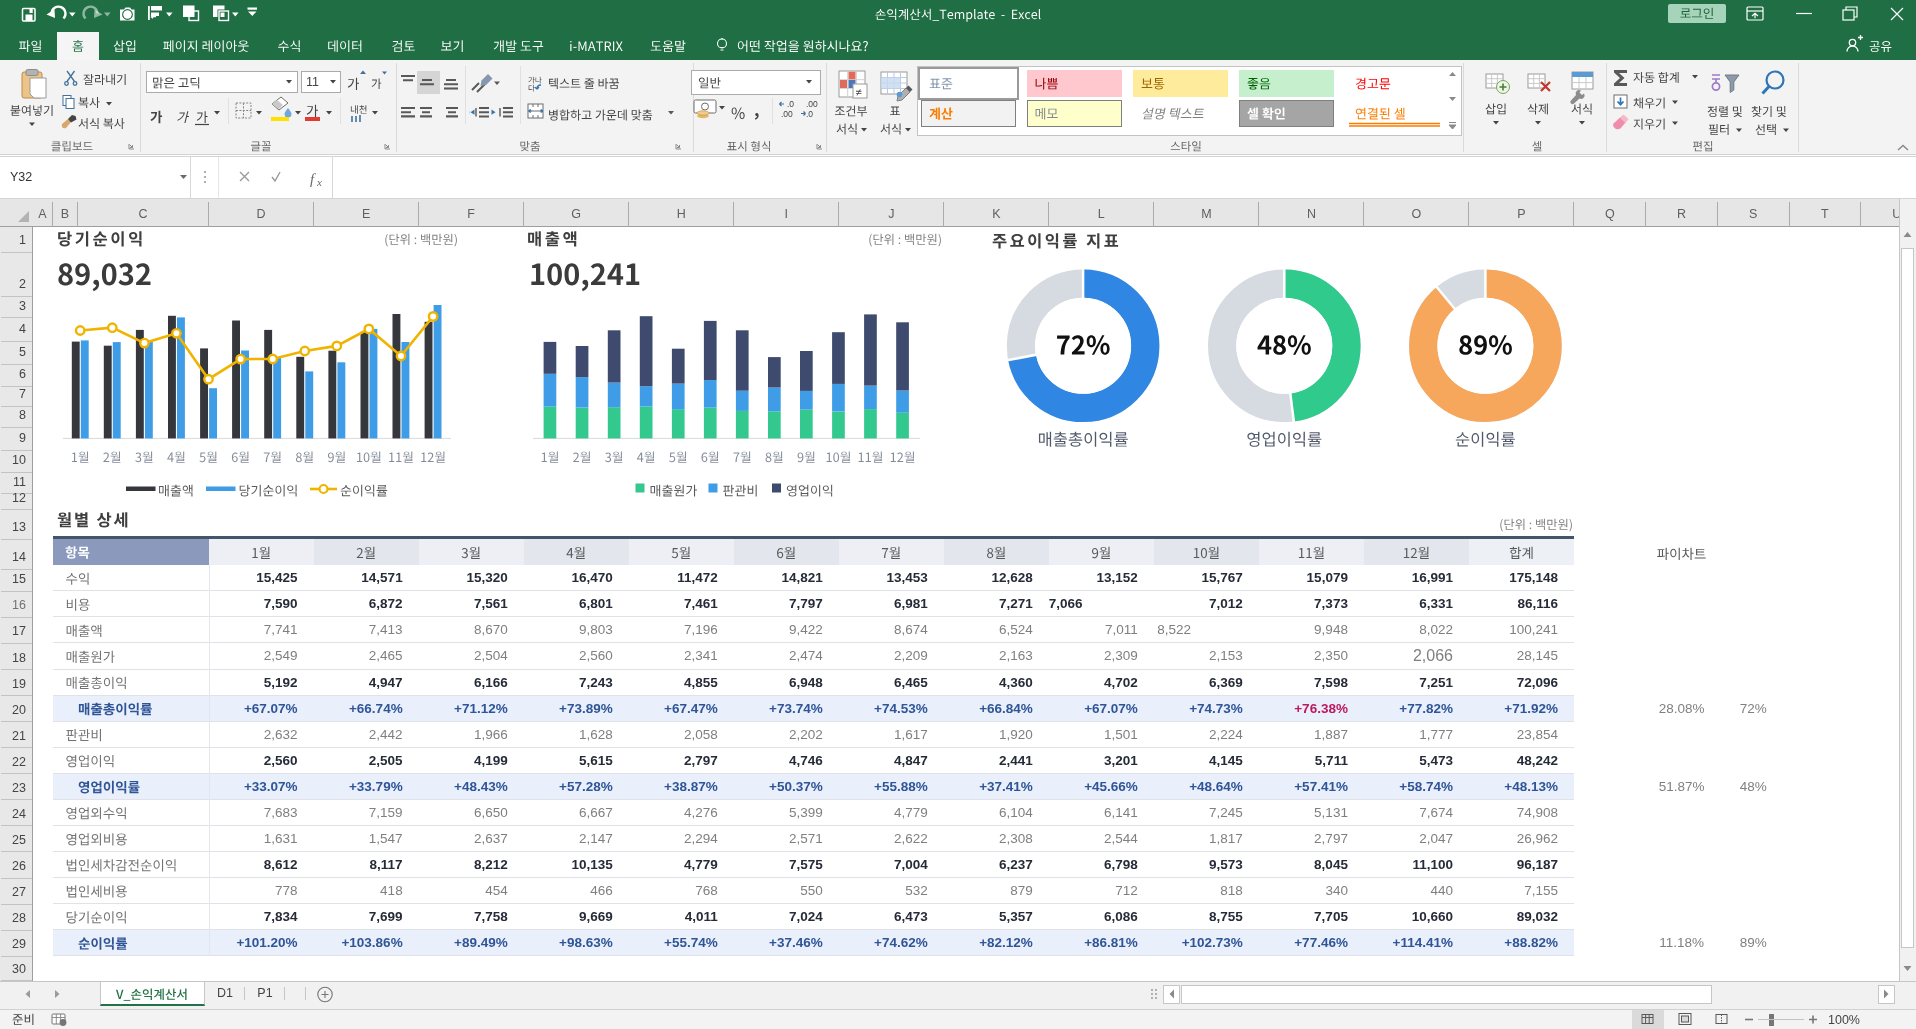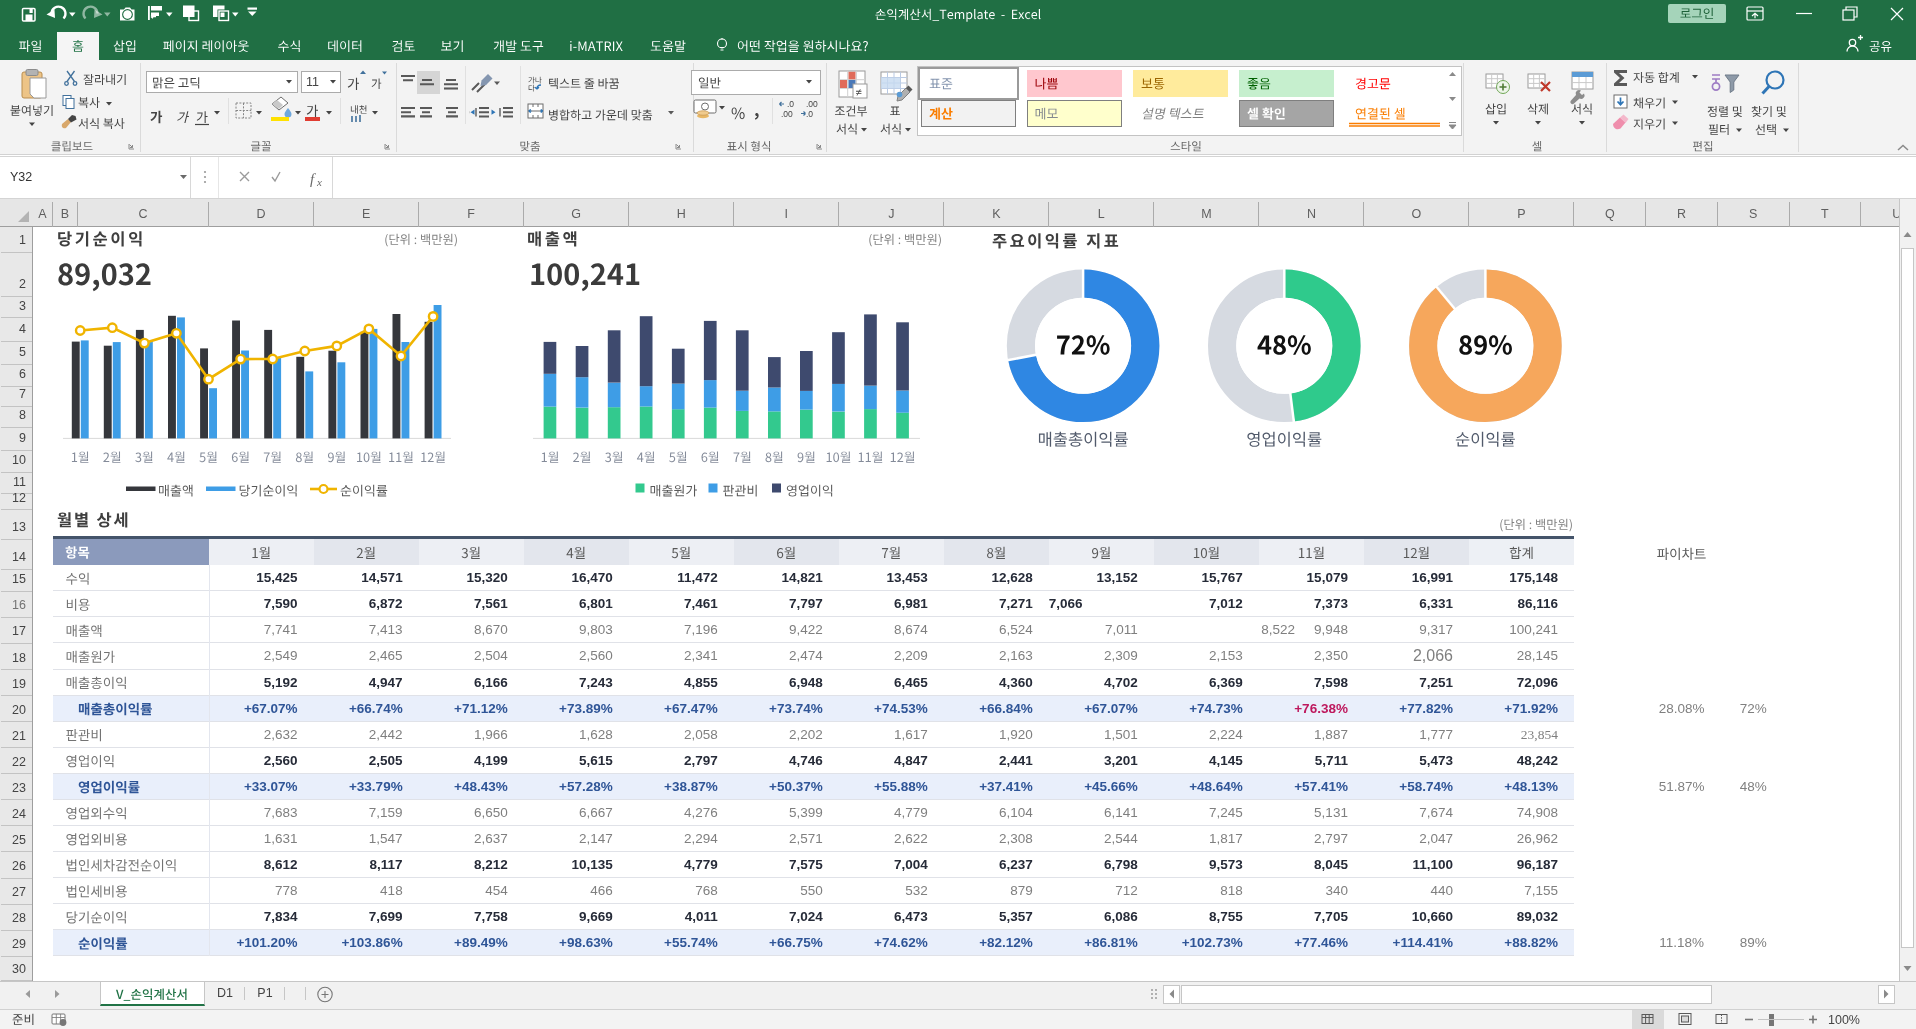--- a/index.html
+++ b/index.html
@@ -213,23 +213,23 @@
 <div style="position:absolute;left:52.5px;top:642.4799999999998px;width:1521.5px;height:1px;background:#e0e2e8;"></div>
 <div style="position:absolute;left:208.6px;top:617.4199999999998px;width:89.03px;height:26.059999999999945px;line-height:26.059999999999945px;font-size:13.5px;text-align:right;color:#7f7f7f;">7,741</div>
 <div style="position:absolute;left:313.63px;top:617.4199999999998px;width:89.02999999999997px;height:26.059999999999945px;line-height:26.059999999999945px;font-size:13.5px;text-align:right;color:#7f7f7f;">7,413</div>
 <div style="position:absolute;left:418.65999999999997px;top:617.4199999999998px;width:89.02999999999997px;height:26.059999999999945px;line-height:26.059999999999945px;font-size:13.5px;text-align:right;color:#7f7f7f;">8,670</div>
 <div style="position:absolute;left:523.6899999999999px;top:617.4199999999998px;width:89.02999999999997px;height:26.059999999999945px;line-height:26.059999999999945px;font-size:13.5px;text-align:right;color:#7f7f7f;">9,803</div>
 <div style="position:absolute;left:628.7199999999999px;top:617.4199999999998px;width:89.02999999999997px;height:26.059999999999945px;line-height:26.059999999999945px;font-size:13.5px;text-align:right;color:#7f7f7f;">7,196</div>
 <div style="position:absolute;left:733.7499999999999px;top:617.4199999999998px;width:89.02999999999997px;height:26.059999999999945px;line-height:26.059999999999945px;font-size:13.5px;text-align:right;color:#7f7f7f;">9,422</div>
 <div style="position:absolute;left:838.7799999999999px;top:617.4199999999998px;width:89.02999999999997px;height:26.059999999999945px;line-height:26.059999999999945px;font-size:13.5px;text-align:right;color:#7f7f7f;">8,674</div>
 <div style="position:absolute;left:943.8099999999998px;top:617.4199999999998px;width:89.03000000000009px;height:26.059999999999945px;line-height:26.059999999999945px;font-size:13.5px;text-align:right;color:#7f7f7f;">6,524</div>
 <div style="position:absolute;left:1048.84px;top:617.4199999999998px;width:89.02999999999997px;height:26.059999999999945px;line-height:26.059999999999945px;font-size:13.5px;text-align:right;color:#7f7f7f;">7,011</div>
-<div style="position:absolute;left:1206px;top:617.4199999999998px;width:89.02999999999997px;height:26.059999999999945px;line-height:26.059999999999945px;font-size:13.5px;text-align:right;color:#7f7f7f;">8,522</div>
+<div style="position:absolute;left:1102px;top:617.4199999999998px;width:89.02999999999997px;height:26.059999999999945px;line-height:26.059999999999945px;font-size:13.5px;text-align:right;color:#7f7f7f;">8,522</div>
 <div style="position:absolute;left:1258.8999999999999px;top:617.4199999999998px;width:89.02999999999997px;height:26.059999999999945px;line-height:26.059999999999945px;font-size:13.5px;text-align:right;color:#7f7f7f;">9,948</div>
-<div style="position:absolute;left:1363.9299999999998px;top:617.4199999999998px;width:89.02999999999997px;height:26.059999999999945px;line-height:26.059999999999945px;font-size:13.5px;text-align:right;color:#7f7f7f;">9,317</div>
+<div style="position:absolute;left:1363.9299999999998px;top:617.4199999999998px;width:89.02999999999997px;height:26.059999999999945px;line-height:26.059999999999945px;font-size:13.5px;text-align:right;color:#7f7f7f;">8,022</div>
 <div style="position:absolute;left:1468.9599999999998px;top:617.4199999999998px;width:89.04000000000019px;height:26.059999999999945px;line-height:26.059999999999945px;font-size:13.5px;text-align:right;color:#7f7f7f;">100,241</div>
 <div style="position:absolute;left:52.5px;top:668.5399999999997px;width:1521.5px;height:1px;background:#e0e2e8;"></div>
 <div style="position:absolute;left:208.6px;top:643.4799999999998px;width:89.03px;height:26.059999999999945px;line-height:26.059999999999945px;font-size:13.5px;text-align:right;color:#7f7f7f;padding-left:16px;">2,549</div>
 <div style="position:absolute;left:313.63px;top:643.4799999999998px;width:89.02999999999997px;height:26.059999999999945px;line-height:26.059999999999945px;font-size:13.5px;text-align:right;color:#7f7f7f;">2,465</div>
 <div style="position:absolute;left:418.65999999999997px;top:643.4799999999998px;width:89.02999999999997px;height:26.059999999999945px;line-height:26.059999999999945px;font-size:13.5px;text-align:right;color:#7f7f7f;">2,504</div>
 <div style="position:absolute;left:523.6899999999999px;top:643.4799999999998px;width:89.02999999999997px;height:26.059999999999945px;line-height:26.059999999999945px;font-size:13.5px;text-align:right;color:#7f7f7f;">2,560</div>
 <div style="position:absolute;left:628.7199999999999px;top:643.4799999999998px;width:89.02999999999997px;height:26.059999999999945px;line-height:26.059999999999945px;font-size:13.5px;text-align:right;color:#7f7f7f;">2,341</div>
 <div style="position:absolute;left:733.7499999999999px;top:643.4799999999998px;width:89.02999999999997px;height:26.059999999999945px;line-height:26.059999999999945px;font-size:13.5px;text-align:right;color:#7f7f7f;">2,474</div>
 <div style="position:absolute;left:838.7799999999999px;top:643.4799999999998px;width:89.02999999999997px;height:26.059999999999945px;line-height:26.059999999999945px;font-size:13.5px;text-align:right;color:#7f7f7f;">2,209</div>
 <div style="position:absolute;left:943.8099999999998px;top:643.4799999999998px;width:89.03000000000009px;height:26.059999999999945px;line-height:26.059999999999945px;font-size:13.5px;text-align:right;color:#7f7f7f;">2,163</div>
@@ -273,21 +273,21 @@
 <div style="position:absolute;left:418.65999999999997px;top:721.6599999999996px;width:89.02999999999997px;height:26.059999999999945px;line-height:26.059999999999945px;font-size:13.5px;text-align:right;color:#7f7f7f;">1,966</div>
 <div style="position:absolute;left:523.6899999999999px;top:721.6599999999996px;width:89.02999999999997px;height:26.059999999999945px;line-height:26.059999999999945px;font-size:13.5px;text-align:right;color:#7f7f7f;">1,628</div>
 <div style="position:absolute;left:628.7199999999999px;top:721.6599999999996px;width:89.02999999999997px;height:26.059999999999945px;line-height:26.059999999999945px;font-size:13.5px;text-align:right;color:#7f7f7f;">2,058</div>
 <div style="position:absolute;left:733.7499999999999px;top:721.6599999999996px;width:89.02999999999997px;height:26.059999999999945px;line-height:26.059999999999945px;font-size:13.5px;text-align:right;color:#7f7f7f;">2,202</div>
 <div style="position:absolute;left:838.7799999999999px;top:721.6599999999996px;width:89.02999999999997px;height:26.059999999999945px;line-height:26.059999999999945px;font-size:13.5px;text-align:right;color:#7f7f7f;">1,617</div>
 <div style="position:absolute;left:943.8099999999998px;top:721.6599999999996px;width:89.03000000000009px;height:26.059999999999945px;line-height:26.059999999999945px;font-size:13.5px;text-align:right;color:#7f7f7f;">1,920</div>
 <div style="position:absolute;left:1048.84px;top:721.6599999999996px;width:89.02999999999997px;height:26.059999999999945px;line-height:26.059999999999945px;font-size:13.5px;text-align:right;color:#7f7f7f;">1,501</div>
 <div style="position:absolute;left:1153.87px;top:721.6599999999996px;width:89.02999999999997px;height:26.059999999999945px;line-height:26.059999999999945px;font-size:13.5px;text-align:right;color:#7f7f7f;">2,224</div>
 <div style="position:absolute;left:1258.8999999999999px;top:721.6599999999996px;width:89.02999999999997px;height:26.059999999999945px;line-height:26.059999999999945px;font-size:13.5px;text-align:right;color:#7f7f7f;">1,887</div>
 <div style="position:absolute;left:1363.9299999999998px;top:721.6599999999996px;width:89.02999999999997px;height:26.059999999999945px;line-height:26.059999999999945px;font-size:13.5px;text-align:right;color:#7f7f7f;">1,777</div>
-<div style="position:absolute;left:1468.9599999999998px;top:721.6599999999996px;width:89.04000000000019px;height:26.059999999999945px;line-height:26.059999999999945px;font-size:13.5px;text-align:right;color:#7f7f7f;font-family:Liberation Serif, serif;">23,854</div>
+<div style="position:absolute;left:1468.9599999999998px;top:721.6599999999996px;width:89.04000000000019px;height:26.059999999999945px;line-height:26.059999999999945px;font-size:13.5px;text-align:right;color:#7f7f7f;">23,854</div>
 <div style="position:absolute;left:52.5px;top:772.7799999999995px;width:1521.5px;height:1px;background:#e0e2e8;"></div>
 <div style="position:absolute;left:208.6px;top:747.7199999999996px;width:89.03px;height:26.059999999999945px;line-height:26.059999999999945px;font-size:13.5px;text-align:right;font-weight:bold;color:#262b38;">2,560</div>
 <div style="position:absolute;left:313.63px;top:747.7199999999996px;width:89.02999999999997px;height:26.059999999999945px;line-height:26.059999999999945px;font-size:13.5px;text-align:right;font-weight:bold;color:#262b38;">2,505</div>
 <div style="position:absolute;left:418.65999999999997px;top:747.7199999999996px;width:89.02999999999997px;height:26.059999999999945px;line-height:26.059999999999945px;font-size:13.5px;text-align:right;font-weight:bold;color:#262b38;">4,199</div>
 <div style="position:absolute;left:523.6899999999999px;top:747.7199999999996px;width:89.02999999999997px;height:26.059999999999945px;line-height:26.059999999999945px;font-size:13.5px;text-align:right;font-weight:bold;color:#262b38;">5,615</div>
 <div style="position:absolute;left:628.7199999999999px;top:747.7199999999996px;width:89.02999999999997px;height:26.059999999999945px;line-height:26.059999999999945px;font-size:13.5px;text-align:right;font-weight:bold;color:#262b38;">2,797</div>
 <div style="position:absolute;left:733.7499999999999px;top:747.7199999999996px;width:89.02999999999997px;height:26.059999999999945px;line-height:26.059999999999945px;font-size:13.5px;text-align:right;font-weight:bold;color:#262b38;">4,746</div>
 <div style="position:absolute;left:838.7799999999999px;top:747.7199999999996px;width:89.02999999999997px;height:26.059999999999945px;line-height:26.059999999999945px;font-size:13.5px;text-align:right;font-weight:bold;color:#262b38;">4,847</div>
 <div style="position:absolute;left:943.8099999999998px;top:747.7199999999996px;width:89.03000000000009px;height:26.059999999999945px;line-height:26.059999999999945px;font-size:13.5px;text-align:right;font-weight:bold;color:#262b38;">2,441</div>
 <div style="position:absolute;left:1048.84px;top:747.7199999999996px;width:89.02999999999997px;height:26.059999999999945px;line-height:26.059999999999945px;font-size:13.5px;text-align:right;font-weight:bold;color:#262b38;">3,201</div>
@@ -380,21 +380,21 @@
 <div style="position:absolute;left:1258.8999999999999px;top:904.0799999999992px;width:89.02999999999997px;height:26.059999999999945px;line-height:26.059999999999945px;font-size:13.5px;text-align:right;font-weight:bold;color:#262b38;">7,705</div>
 <div style="position:absolute;left:1363.9299999999998px;top:904.0799999999992px;width:89.02999999999997px;height:26.059999999999945px;line-height:26.059999999999945px;font-size:13.5px;text-align:right;font-weight:bold;color:#262b38;">10,660</div>
 <div style="position:absolute;left:1468.9599999999998px;top:904.0799999999992px;width:89.04000000000019px;height:26.059999999999945px;line-height:26.059999999999945px;font-size:13.5px;text-align:right;font-weight:bold;color:#262b38;">89,032</div>
 <div style="position:absolute;left:52.5px;top:930.1399999999992px;width:1521.5px;height:26.059999999999945px;background:#e9effb;"></div>
 <div style="position:absolute;left:52.5px;top:955.1999999999991px;width:1521.5px;height:1px;background:#e0e2e8;"></div>
 <div style="position:absolute;left:208.6px;top:930.1399999999992px;width:89.03px;height:26.059999999999945px;line-height:26.059999999999945px;font-size:13.5px;text-align:right;font-weight:bold;color:#2f5597;">+101.20%</div>
 <div style="position:absolute;left:313.63px;top:930.1399999999992px;width:89.02999999999997px;height:26.059999999999945px;line-height:26.059999999999945px;font-size:13.5px;text-align:right;font-weight:bold;color:#2f5597;">+103.86%</div>
 <div style="position:absolute;left:418.65999999999997px;top:930.1399999999992px;width:89.02999999999997px;height:26.059999999999945px;line-height:26.059999999999945px;font-size:13.5px;text-align:right;font-weight:bold;color:#2f5597;">+89.49%</div>
 <div style="position:absolute;left:523.6899999999999px;top:930.1399999999992px;width:89.02999999999997px;height:26.059999999999945px;line-height:26.059999999999945px;font-size:13.5px;text-align:right;font-weight:bold;color:#2f5597;">+98.63%</div>
 <div style="position:absolute;left:628.7199999999999px;top:930.1399999999992px;width:89.02999999999997px;height:26.059999999999945px;line-height:26.059999999999945px;font-size:13.5px;text-align:right;font-weight:bold;color:#2f5597;">+55.74%</div>
-<div style="position:absolute;left:733.7499999999999px;top:930.1399999999992px;width:89.02999999999997px;height:26.059999999999945px;line-height:26.059999999999945px;font-size:13.5px;text-align:right;font-weight:bold;color:#2f5597;">+66.75%</div>
+<div style="position:absolute;left:733.7499999999999px;top:930.1399999999992px;width:89.02999999999997px;height:26.059999999999945px;line-height:26.059999999999945px;font-size:13.5px;text-align:right;font-weight:bold;color:#2f5597;">+37.46%</div>
 <div style="position:absolute;left:838.7799999999999px;top:930.1399999999992px;width:89.02999999999997px;height:26.059999999999945px;line-height:26.059999999999945px;font-size:13.5px;text-align:right;font-weight:bold;color:#2f5597;">+74.62%</div>
 <div style="position:absolute;left:943.8099999999998px;top:930.1399999999992px;width:89.03000000000009px;height:26.059999999999945px;line-height:26.059999999999945px;font-size:13.5px;text-align:right;font-weight:bold;color:#2f5597;">+82.12%</div>
 <div style="position:absolute;left:1048.84px;top:930.1399999999992px;width:89.02999999999997px;height:26.059999999999945px;line-height:26.059999999999945px;font-size:13.5px;text-align:right;font-weight:bold;color:#2f5597;">+86.81%</div>
 <div style="position:absolute;left:1153.87px;top:930.1399999999992px;width:89.02999999999997px;height:26.059999999999945px;line-height:26.059999999999945px;font-size:13.5px;text-align:right;font-weight:bold;color:#2f5597;">+102.73%</div>
 <div style="position:absolute;left:1258.8999999999999px;top:930.1399999999992px;width:89.02999999999997px;height:26.059999999999945px;line-height:26.059999999999945px;font-size:13.5px;text-align:right;font-weight:bold;color:#2f5597;">+77.46%</div>
 <div style="position:absolute;left:1363.9299999999998px;top:930.1399999999992px;width:89.02999999999997px;height:26.059999999999945px;line-height:26.059999999999945px;font-size:13.5px;text-align:right;font-weight:bold;color:#2f5597;">+114.41%</div>
 <div style="position:absolute;left:1468.9599999999998px;top:930.1399999999992px;width:89.04000000000019px;height:26.059999999999945px;line-height:26.059999999999945px;font-size:13.5px;text-align:right;font-weight:bold;color:#2f5597;">+88.82%</div>
 <div style="position:absolute;left:208.6px;top:565.3px;width:1px;height:391px;background:#e3e6ee;"></div>
 <div style="position:absolute;left:1645.7px;top:695.5999999999997px;width:71.7px;height:26.059999999999945px;line-height:26.059999999999945px;font-size:13.5px;color:#808080;text-align:center;">28.08%</div>
 <div style="position:absolute;left:1717.4px;top:695.5999999999997px;width:71.7px;height:26.059999999999945px;line-height:26.059999999999945px;font-size:13.5px;color:#808080;text-align:center;">72%</div>

